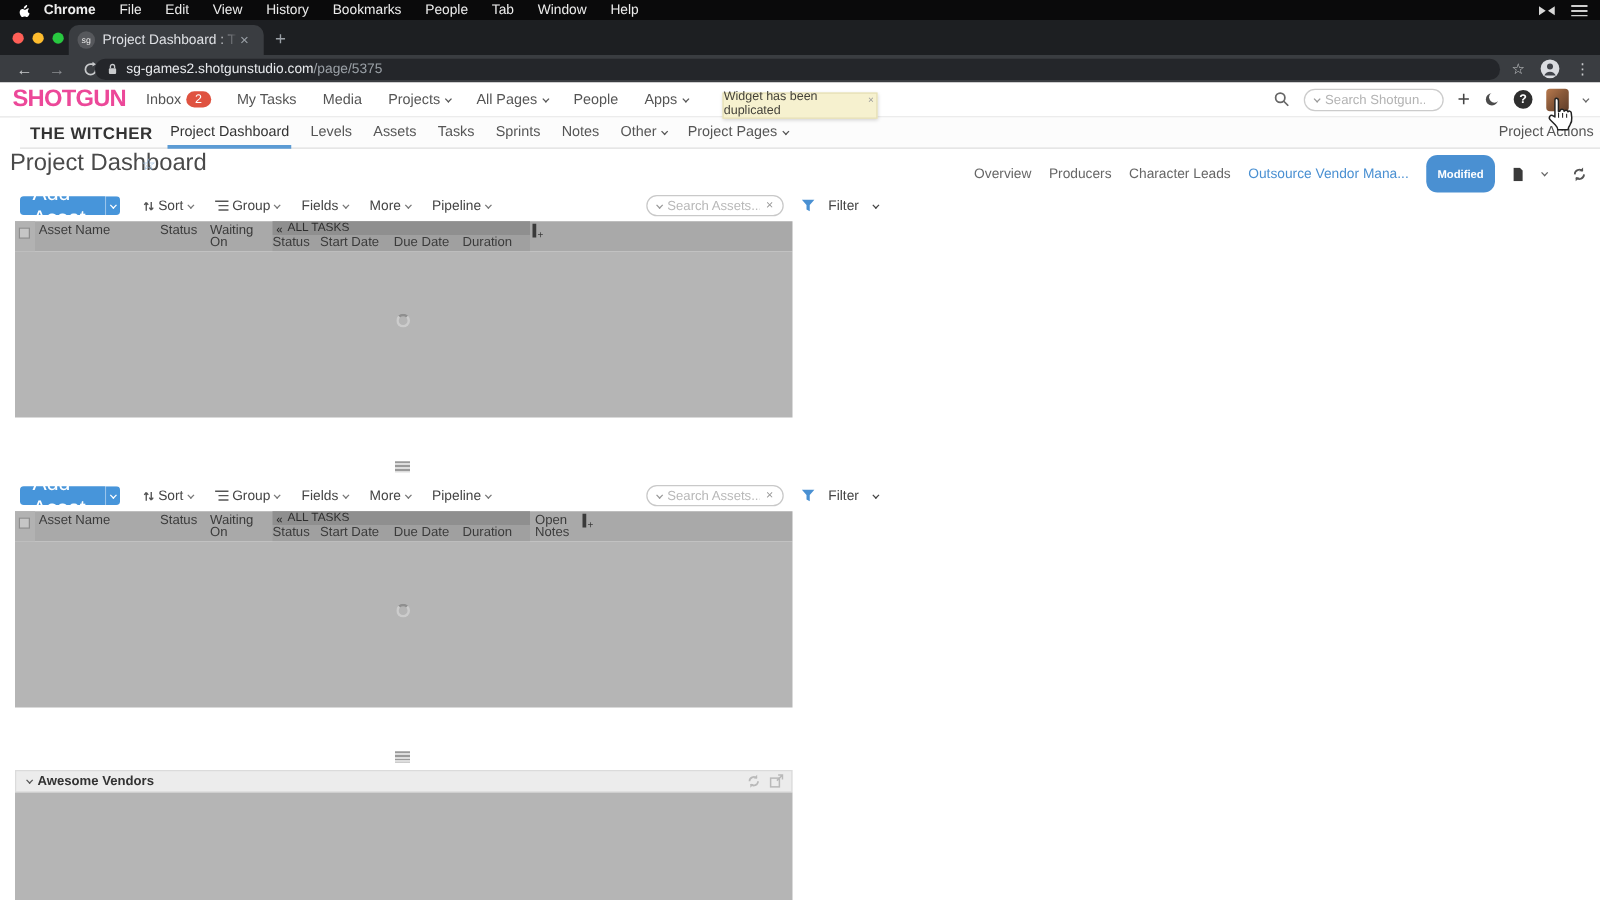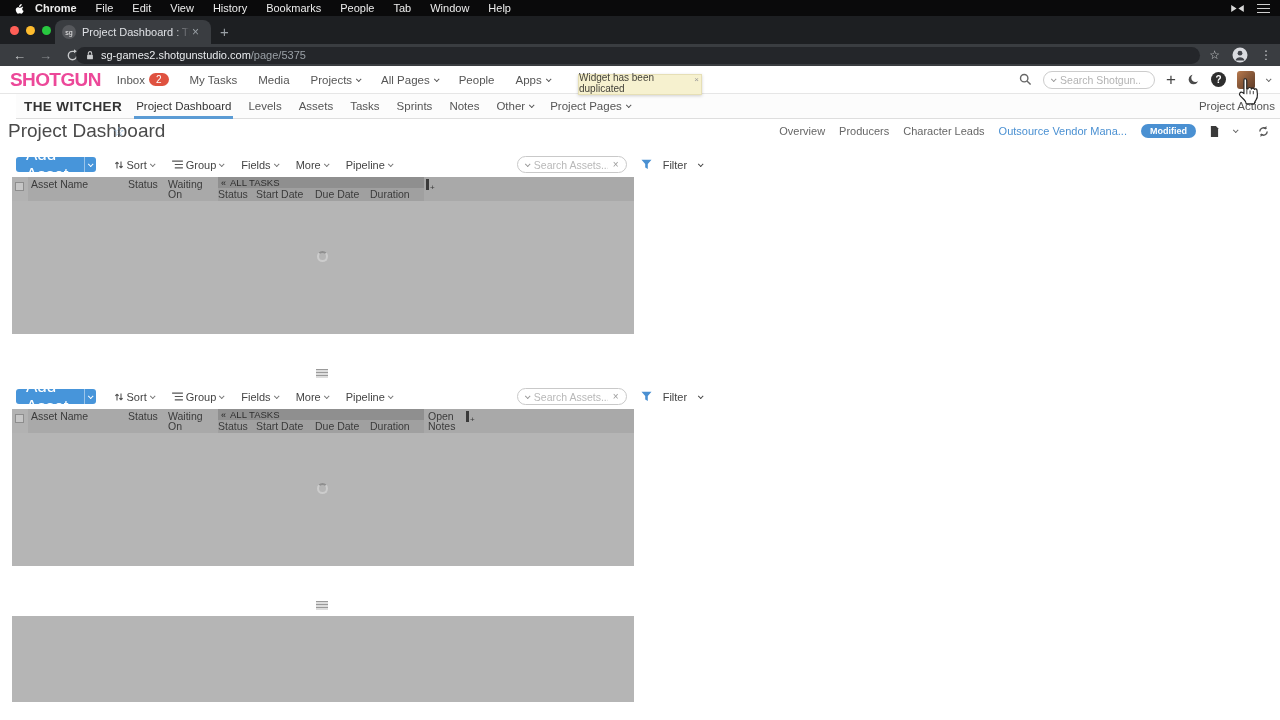--- a/index.html
+++ b/index.html
@@ -84,21 +84,21 @@
   .toast .t-close { position:absolute; top:0px; right:2px; font-size:8px; color:#999; }
 
   
   .page-title { position:absolute; left:8px; top:120px; font-size:19px; color:#4a4a4a; }
   .title-star { position:absolute; left:113px; top:124px; color:#8ab1d8; font-size:13px; }
   .page-links { position:absolute; right:10px; top:124px; display:flex; align-items:center;
     gap:14px; font-size:11px; color:#666; }
   .page-links .plink { white-space:nowrap; }
   .plink.blue { color:#4a90d2; }
   .badge-mod { background:#4a90d2; color:#fff; font-size:9px; font-weight:bold; border-radius:9px;
-    padding:2px 9px; }
+    padding:10px 9px; }
   .doc-ico { display:inline-flex; }
   .pg-refresh { color:#555; display:inline-flex; }
 
   
   .widget { position:absolute; left:12px; width:622px; }
   .w1 { top:152px; } .w2 { top:384px; } .w3 { top:616px; }
   .whead { height:18px; background:#ececec; border:1px solid #dbdbdb; display:flex; align-items:center;
     padding:0 6px; font-size:10.5px; font-weight:bold; color:#333; gap:5px; }
   .whead .chev { color:#555; margin-left:2px; }
   .whead-icons { margin-left:auto; display:flex; gap:6px; color:#b9b9b9; }
@@ -482,20 +482,38 @@
         <span class="pl">+</span>
       </span>
   </div>
   <div class="wbody">
     <span class="spinner"></span>
   </div>
 </div>
 <div class="grip g2"></div>
 
 <div class="widget w3">
+  <div class="whead">
+    <span class="chev sm"></span>
+    <span>Awesome Vendors</span>
+    <span class="whead-icons">
+      <span class="ico">
+        <svg width="12" height="12" viewBox="0 0 14 14">
+            <path d="M3 7a4 4 0 016.8-2.8M11 7a4 4 0 01-6.8 2.8" fill="none" stroke="currentColor" stroke-width="1.6"></path>
+            <path d="M10.2 1v3.4H6.8zM3.8 13V9.6h3.4z" fill="currentColor"></path>
+          </svg>
+      </span>
+      <span class="ico">
+        <svg width="12" height="12" viewBox="0 0 12 12">
+            <rect x="1.5" y="3.5" width="7" height="7" fill="none" stroke="currentColor" stroke-width="1.2"></rect>
+            <path d="M6.5 5.5L11 1M7.5 1H11v3.5" fill="none" stroke="currentColor" stroke-width="1.2"></path>
+          </svg>
+      </span>
+    </span>
+  </div>
   <div class="wbody tall"></div>
 </div>
 
 <div class="cursor">
   <svg width="24" height="28" viewBox="0 0 22 26">
     <path d="M7.2 1.5c1 0 1.7.8 1.7 1.8v7.9l1.1-.1c.3-1.9 3-1.8 3.2.1.5-1.3 2.6-1.1 2.8.4.5-.9 2.2-.7 2.4.6l.4 3.8c.2 1.9-.3 3.9-1.4 5.5-.8 1.1-1.4 2.2-1.4 3.4H8.4c0-1.4-.7-2.6-1.9-3.8l-3.4-3.3c-2.2-2-.1-4.5 1.9-3.3l1.3.9V3.3c0-1 .1-1.8 .9-1.8z" fill="#ffffff" stroke="#222" stroke-width="1.1" stroke-linejoin="round"></path>
     <path d="M9 12v4M12 12.5v3.5M15 13v3" stroke="#222" stroke-width="0.8" fill="none"></path>
   </svg>
 </div>
 

